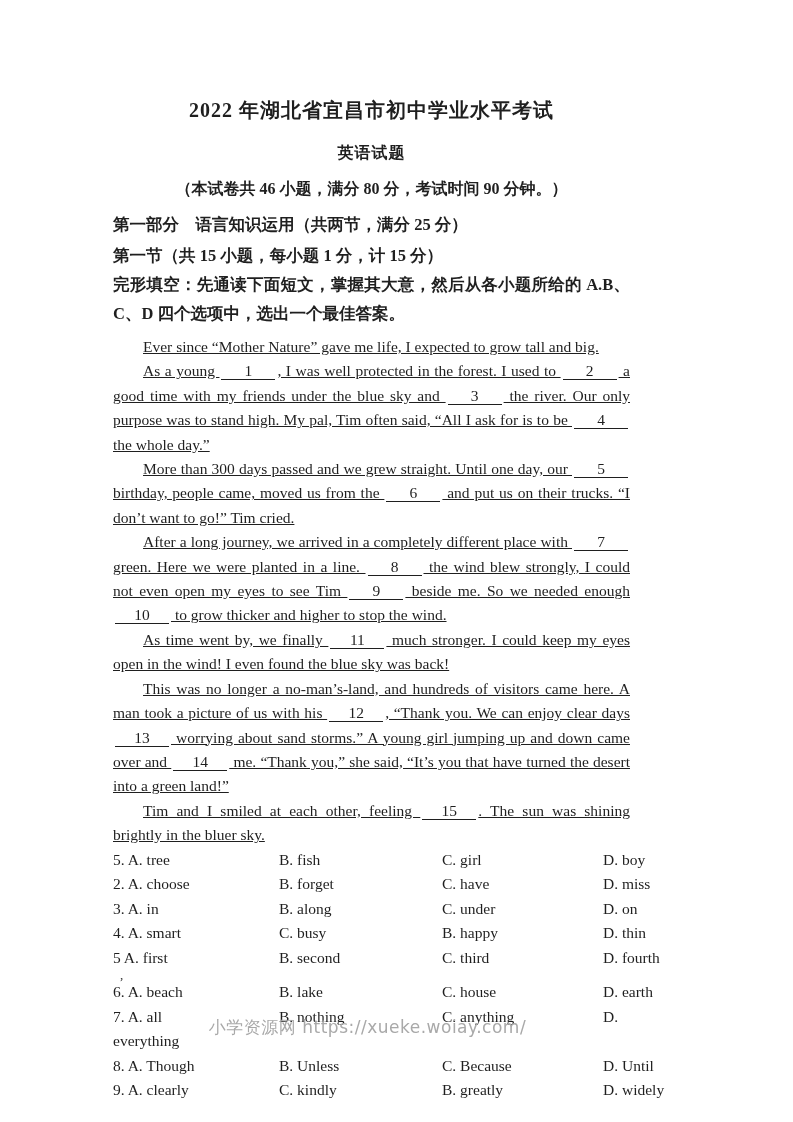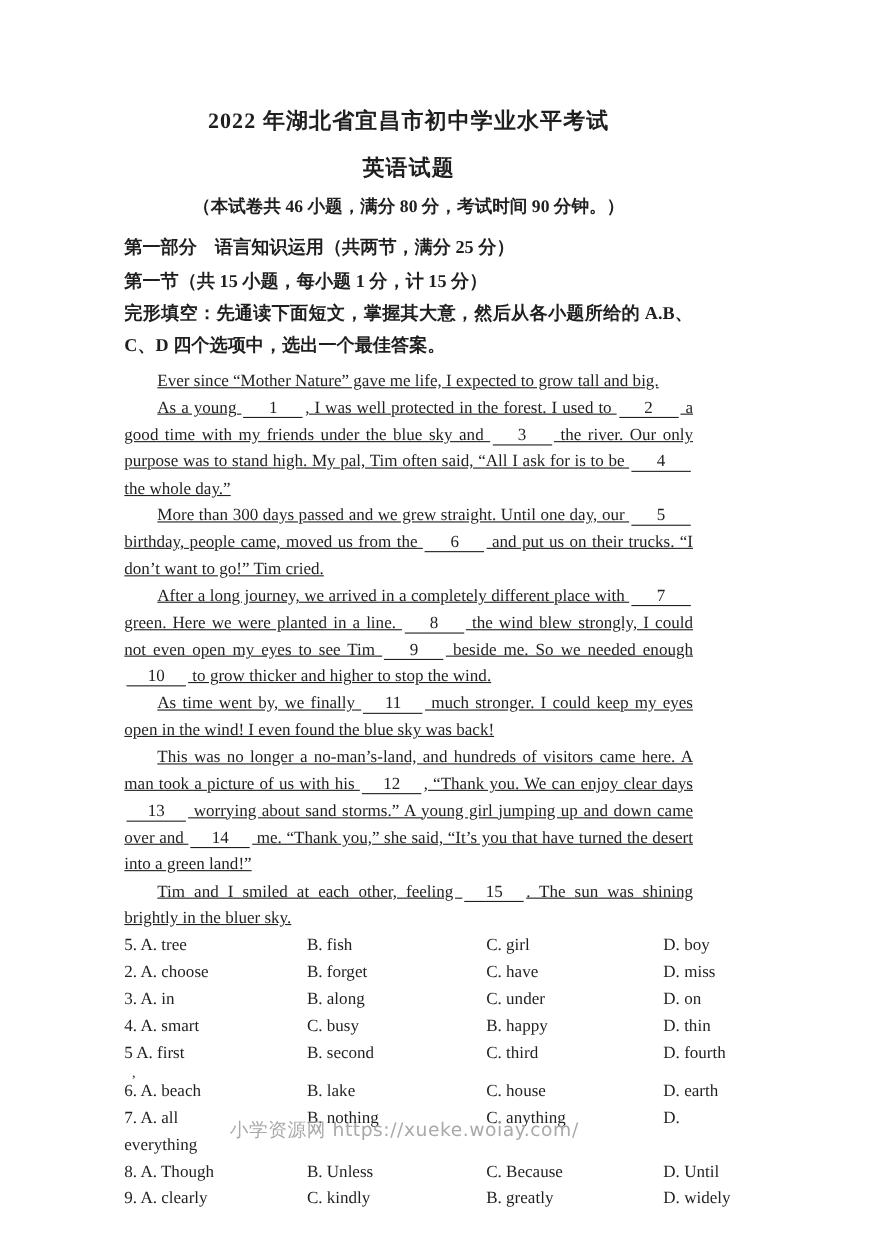--- a/index.html
+++ b/index.html
@@ -15,21 +15,21 @@
     width: 735px; height: 1122px;
     background: #ffffff;
     padding: 97px 105px 0 113px;
   }
   .title1 {
     font-size: 20px; font-weight: bold;
     text-align: center; line-height: 26px;
     letter-spacing: 1px;
   }
   .title2 {
-    font-size: 20px; font-weight: bold;
+    font-size: 16px; font-weight: bold;
     text-align: center; line-height: 26px;
     margin-top: 17px; letter-spacing: 1px;
   }
   .examinfo {
     font-size: 16px; font-weight: bold;
     text-align: center; line-height: 26px;
     margin-top: 10px;
   }
   .sec {
     font-size: 16.5px; font-weight: bold;

